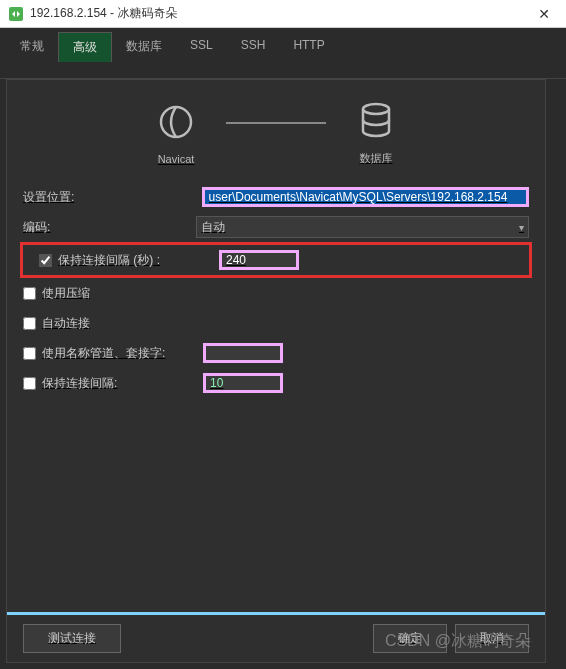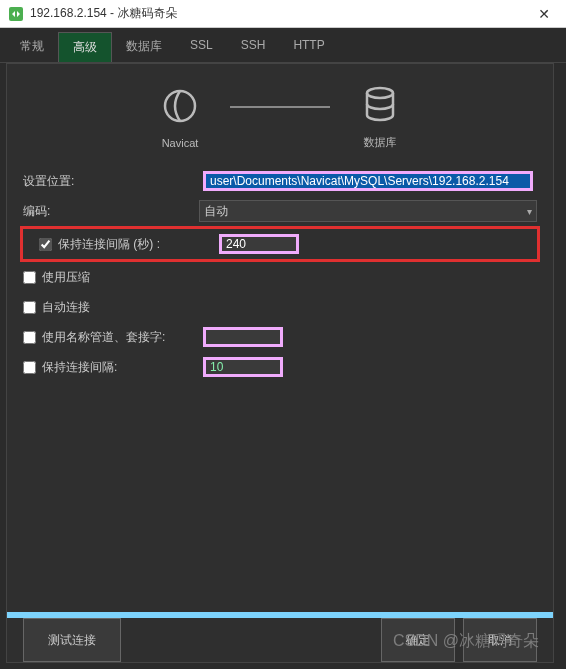--- a/index.html
+++ b/index.html
@@ -45,42 +45,43 @@
 .main {
   background: #2b2b2b;
   height: calc(669px - 28px);
   display: flex;
   flex-direction: column;
 }
 .tabs {
   display: flex;
   background: #2b2b2b;
   border-bottom: 1px solid #444;
-  padding: 4px 6px 0 6px;
+  padding: 4px 6px 16px 6px;
 }
 .tab {
   padding: 6px 14px;
   color: #aaa;
   cursor: pointer;
   font-size: 12px;
 }
 .tab.active {
   background: #14532d;
   color: #ddd;
   border: 1px solid #555;
   border-bottom: none;
 }
 .content {
   flex: 1;
   border: 1px solid #444;
-  margin: 0 12px 6px 6px;
+  margin: 0 20px 6px 6px;
   background: #2f2f2f;
   position: relative;
   display: flex;
   flex-direction: column;
+  text-decoration: underline;
 }
 .diagram {
   display: flex;
   align-items: center;
   justify-content: center;
   gap: 30px;
   padding: 20px 0 10px 0;
 }
 .diagram-col {
   display: flex;
@@ -167,23 +168,24 @@
   bottom: 10px;
   right: 14px;
   color: #888;
   font-size: 16px;
   opacity: 0.85;
   pointer-events: none;
 }
 .footer {
   height: 50px;
   display: flex;
+  align-items: center;
   justify-content: space-between;
   padding: 0 16px;
-  border-top: 6px solid #7dd3fc;
+  border-top: 3px solid #7dd3fc;
 }
 .btn {
   background: #3a3a3a;
   border: 1px solid #666;
   color: #ccc;
   padding: 5px 24px;
   font-size: 12px;
   cursor: pointer;
 }
 .btn-group {

